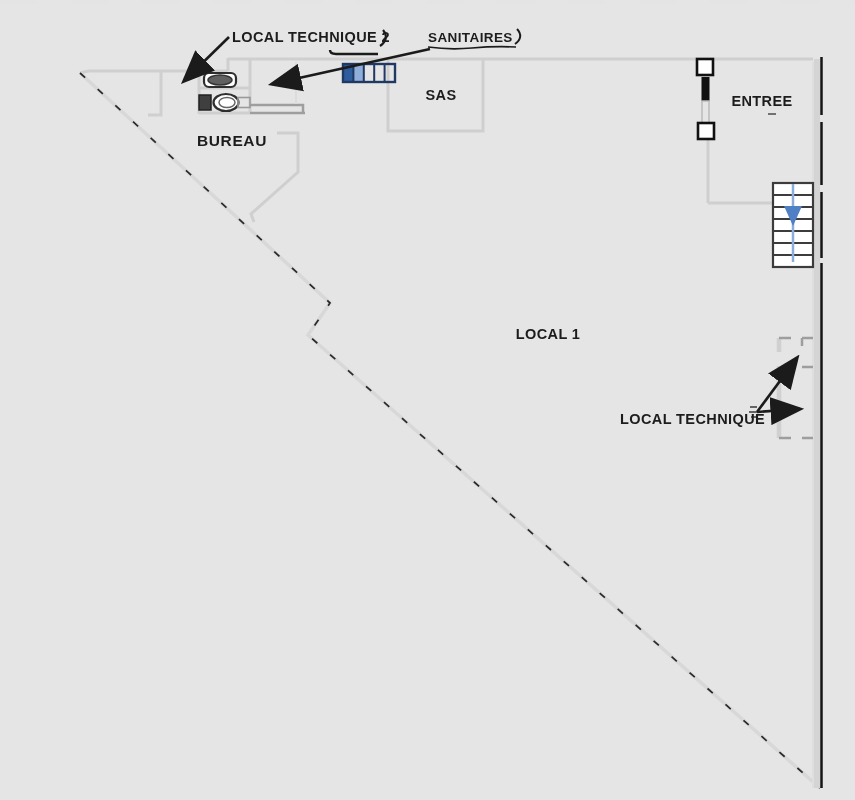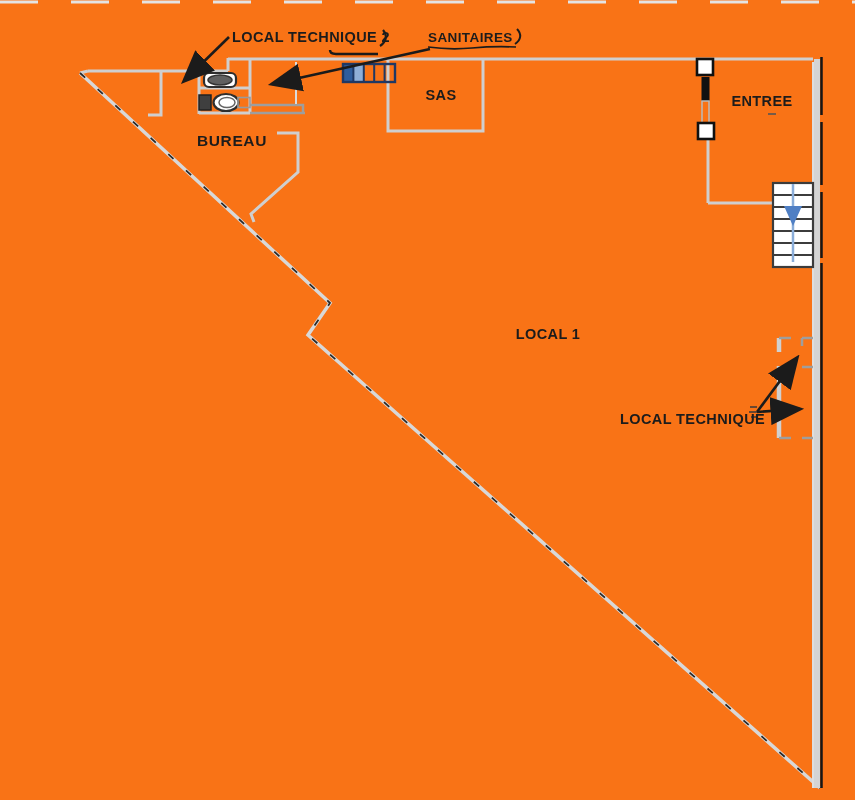--- a/index.html
+++ b/index.html
@@ -1,19 +1,19 @@
 <!DOCTYPE html>
 <html><head>
 <meta charset="utf-8">
 <style>
   html,body{margin:0;padding:0;background:#ffffff;}
   .page{
     position:relative;
     width:855px;height:800px;
-    background:#f97316;
+    background:#e5e5e5;
     overflow:hidden;
     font-family:"Liberation Sans", sans-serif;
   }
   svg{display:block;}
   .lbl{
     font-family:"Liberation Sans", sans-serif;
     font-weight:700;
     font-size:14.5px;
     fill:#1c1c1c;
     letter-spacing:.4px;

